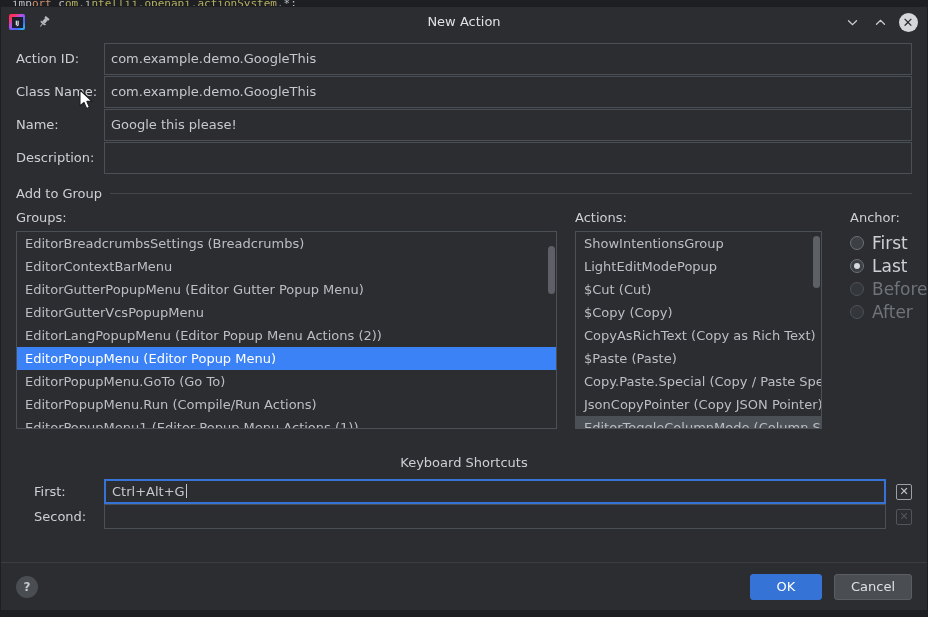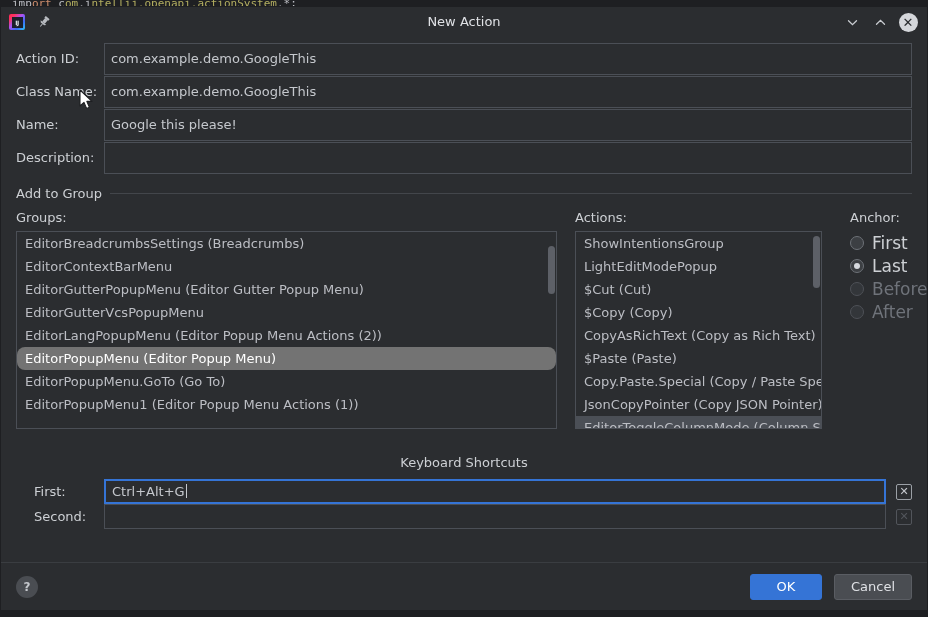--- a/index.html
+++ b/index.html
@@ -120,21 +120,21 @@
     background: #2b2d30;
     border: 1px solid #4b4f56;
     overflow: hidden;
   }
   .listrow {
     height: 23px; line-height: 23px;
     padding: 0 8px;
     font-size: 13px; color: #bcbec4;
     white-space: nowrap; overflow: hidden;
   }
-  .listrow.selected { background: #737373; color: #ffffff; border-radius: 8px; }
+  .listrow.selected { background: #3b82f6; color: #ffffff; }
   .listrow.hovered  { background: #4b4f56; color: #bcbec4; }
   .sbar {
     position: absolute; top: 0; right: 0; width: 9px; height: 100%;
   }
   .sbar .thumb {
     position: absolute; width: 7px; right: 1px;
     background: #5d6067; border-radius: 4px;
   }
 
   
@@ -275,20 +275,21 @@
         <div class="col-label">Groups:</div>
         <div class="listbox">
           <div id="groups-rows">
               <div class="listrow"><span>EditorBreadcrumbsSettings (Breadcrumbs)</span></div>
               <div class="listrow"><span>EditorContextBarMenu</span></div>
               <div class="listrow"><span>EditorGutterPopupMenu (Editor Gutter Popup Menu)</span></div>
               <div class="listrow"><span>EditorGutterVcsPopupMenu</span></div>
               <div class="listrow"><span>EditorLangPopupMenu (Editor Popup Menu Actions (2))</span></div>
               <div class="listrow selected"><span>EditorPopupMenu (Editor Popup Menu)</span></div>
               <div class="listrow"><span>EditorPopupMenu.GoTo (Go To)</span></div>
+              <div class="listrow"><span>EditorPopupMenu.Run (Compile/Run Actions)</span></div>
               <div class="listrow"><span>EditorPopupMenu1 (Editor Popup Menu Actions (1))</span></div>
             </div>
           <div class="sbar">
             <div class="thumb" style="top:14px;height:48px;"></div>
           </div>
         </div>
       </div>
 
       <div class="col-actions">
         <div class="col-label">Actions:</div>

